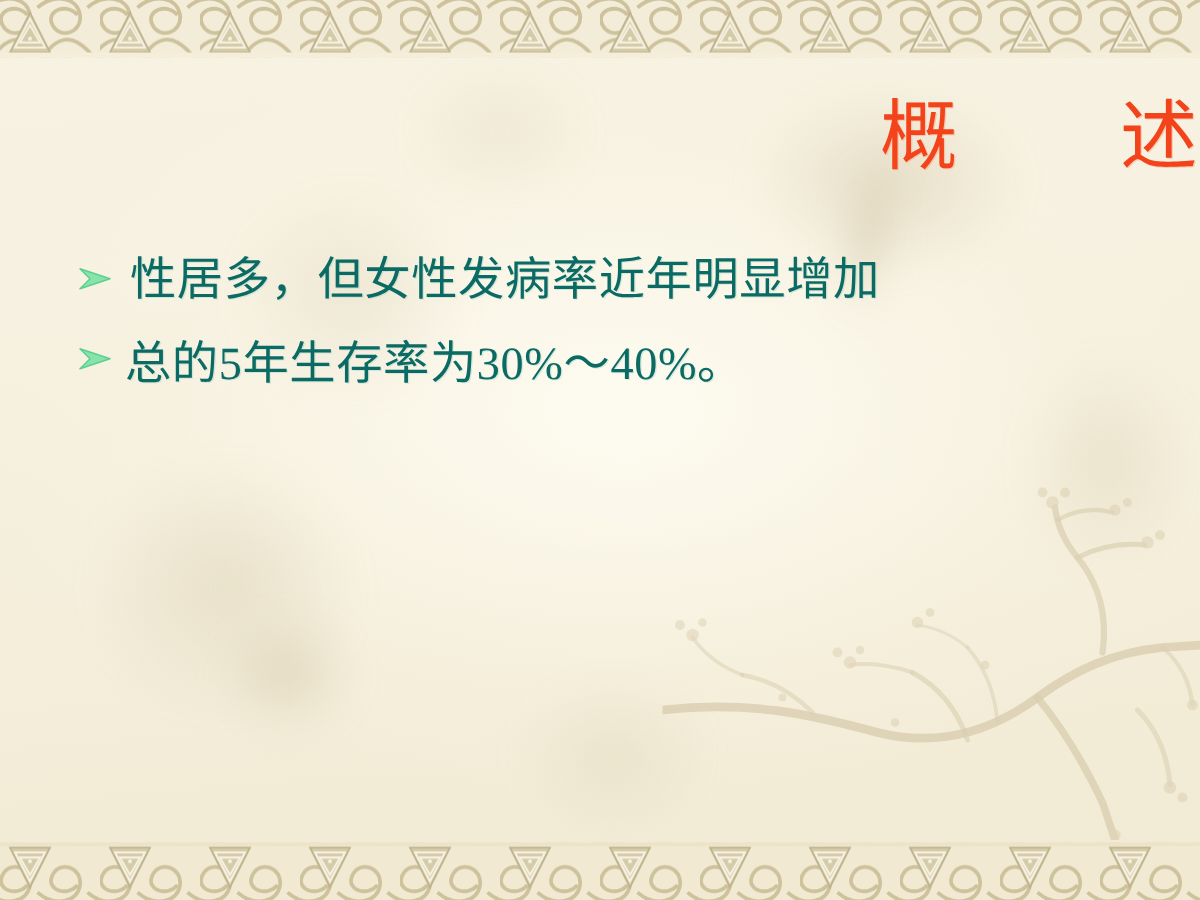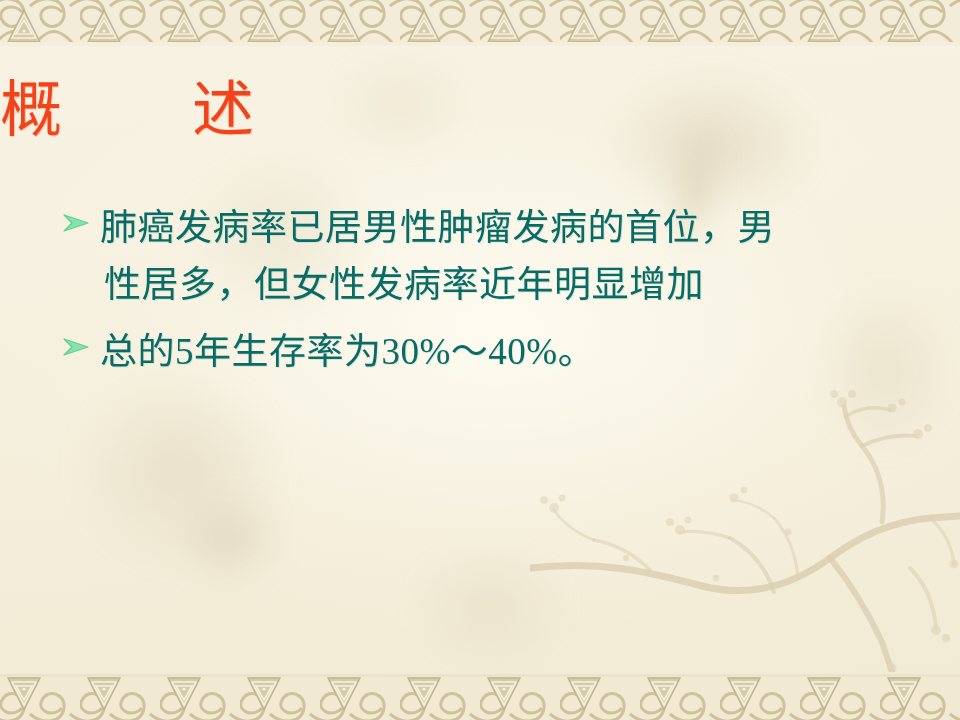--- a/index.html
+++ b/index.html
@@ -68,21 +68,21 @@
   }
   .border-top    { top: 0; }
   .border-bottom { bottom: 0; }
 
   
   .title {
     position: absolute;
     top: 76px;
     left: 0;
     width: 960px;
-    text-align: left;
+    text-align: right;
     font-size: 62px;
     line-height: 1.1;
     letter-spacing: 2px;
     color: #f2431b;
     font-family: "Liberation Serif", "DejaVu Serif", serif;
     text-shadow: 1px 1px 0 rgba(255,170,140,0.55);
     white-space: pre;
   }
 
   
@@ -228,21 +228,20 @@
   <div class="body">
 
 
     <div class="bullet-row">
       <span class="bullet-mark">
         <svg width="30" height="22" viewBox="0 0 30 22">
           <path d="M2 3 L26 11 L2 19 L10 11 Z" fill="#86e3ac" stroke="#5fcf8d" stroke-width="1.2" stroke-linejoin="round"></path>
         </svg>
       </span>
       <span class="bullet-text">
-        <span class="ln">肺癌发病率已居男性肿瘤发病的首位，男</span>
         <span class="ln indent">性居多，但女性发病率近年明显增加</span>
       </span>
     </div>
 
 
     <div class="bullet-row">
       <span class="bullet-mark">
         <svg width="30" height="22" viewBox="0 0 30 22">
           <path d="M2 3 L26 11 L2 19 L10 11 Z" fill="#86e3ac" stroke="#5fcf8d" stroke-width="1.2" stroke-linejoin="round"></path>
         </svg>

